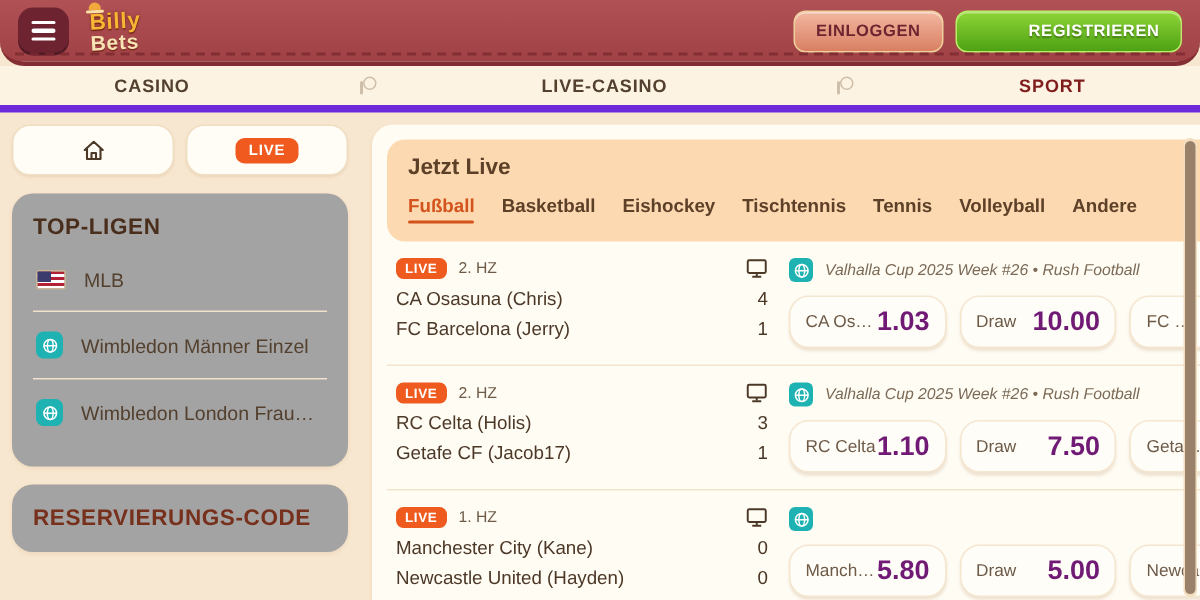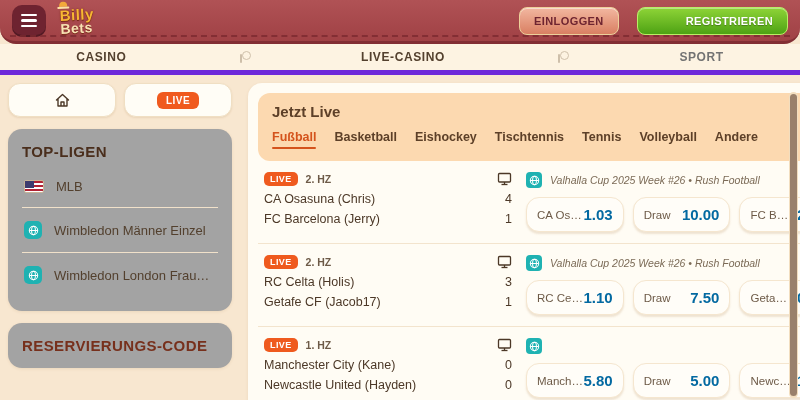--- a/index.html
+++ b/index.html
@@ -34,21 +34,21 @@
     display:block; font-size:15px; font-weight:bold; color:#f7b733;
     text-shadow:0 1px 0 #7a2a1a, 0 0 2px #7a2a1a; letter-spacing:.5px;
   }
   .logo .l2 {
     display:block; font-size:14px; font-weight:bold; color:#f8e3b4;
     text-shadow:0 1px 0 #7a2a1a; margin-top:-1px; letter-spacing:.5px;
   }
   .logo .hat { position:absolute; top:-6px; left:-2px; width:12px; height:7px; }
   .logo .hat::before { content:""; position:absolute; left:2px; top:0; width:8px; height:5px; background:#f2a93b; border-radius:5px 5px 0 0; }
   .logo .hat::after  { content:""; position:absolute; left:0; bottom:0; width:12px; height:2px; background:#fbe0a6; border-radius:2px; }
-  .auth { margin-left:auto; display:flex; gap:18px; }
+  .auth { margin-left:auto; display:flex; gap:8px; }
   .btn-auth {
     font-family:inherit; font-size:11px; font-weight:bold; letter-spacing:.4px;
     padding:7px 14px; border-radius:8px; cursor:pointer;
   }
   .btn-login {
     background:linear-gradient(#f2b7a0,#d97f62); color:#6e2430;
     border:1.5px solid #edd09a; box-shadow:inset 0 1px 0 rgba(255,255,255,.5);
   }
   .btn-register {
     background:linear-gradient(#8ed437,#4ea214); color:#fff;
@@ -59,21 +59,21 @@
 
   
   .mainnav {
     height:31px; background:#fdf3e2; border-bottom:5px solid #6d28d9;
     display:flex; align-items:center; justify-content:space-evenly;gap:35px;
   }
   .nav-item {
     font-size:12px; font-weight:bold; letter-spacing:.6px; color:#53402e;
     background:none; border:none; cursor:pointer; font-family:inherit;
   }
-  .nav-item.active { color:#737373; }
+  .nav-item.active { color:#7f1d1d; }
   .nav-sep { width:12px; height:14px; position:relative; opacity:.4; }
   .nav-sep::before { content:""; position:absolute; left:4px; top:1px; width:7px; height:7px; border:1.5px solid #8a7257; border-radius:50%; }
   .nav-sep::after  { content:""; position:absolute; left:2px; top:4px; width:2px; height:9px; background:#8a7257; border-radius:2px; }
 
   
   .layout { display:flex; padding:8px; gap:16px; align-items:flex-start; }
   .sidebar { width:224px; flex:none; }
   .side-btns { display:flex; gap:8px; }
   .side-btn {
     flex:1; height:34px; background:#fffdf6; border:1px solid #f0dfc3; border-radius:12px;
@@ -128,36 +128,36 @@
 
   .match-row {
     display:flex; gap:14px; padding:11px 6px; border-bottom:1px solid #f3e4cd; cursor:pointer;
   }
   .m-left { width:248px; flex:none; }
   .m-meta { display:flex; align-items:center; gap:8px; }
   .m-live {
     background:#ef5a1e; color:#fff; font-size:9px; font-weight:bold; letter-spacing:.4px;
     padding:2px 6px; border-radius:5px;
   }
-  .m-period { font-size:10.5px; color:#6d5a47; font-weight:bold; }
+  .m-period { font-size:10.5px; color:#6d5a47; font-weight:normal; }
   .m-meta .tv { margin-left:auto; }
   .m-team { display:flex; justify-content:space-between; font-size:12.5px; color:#4c3827; margin-top:6px;gap:32px; }
   .m-team .score { font-weight:normal; }
   .m-right { flex:1; min-width:0; }
   .m-league { display:flex; align-items:center; gap:8px; }
   .m-league .globe-box { width:16px; height:16px; border-radius:4px; }
   .m-league .txt { font-size:10.5px; color:#7b6a56; white-space:nowrap; overflow:hidden; text-overflow:ellipsis;font-style:italic; }
   .odds { display:flex; gap:9px; margin-top:9px; }
   .odd-btn {
     flex:1; min-width:0; height:35px; background:#fffdf8; border:1px solid #f5e6cf; border-radius:13px;
     display:flex; align-items:center; padding:0 10px; cursor:pointer; font-family:inherit;
     box-shadow:0 2px 2px rgba(180,140,90,.22);
   }
   .odd-lbl { font-size:11.5px; color:#6d5a47; white-space:nowrap; overflow:hidden; text-overflow:ellipsis; max-width:48px; }
-  .odd-val { margin-left:auto; font-size:15px; font-weight:bold; color:#0369a1; }
+  .odd-val { margin-left:auto; font-size:18px; font-weight:bold; color:#701a75; }
 
   
   .scrollbar { position:absolute; top:92px; bottom:2px; right:2px; width:9px; background:#f2debf; border-radius:5px; z-index:9; }
   .scroll-thumb { position:absolute; top:2px; bottom:2px; left:1px; right:1px; background:#99806b; border-radius:4px; }
 
   svg { display:block; }
 </style>
 </head>
 <body>
 

